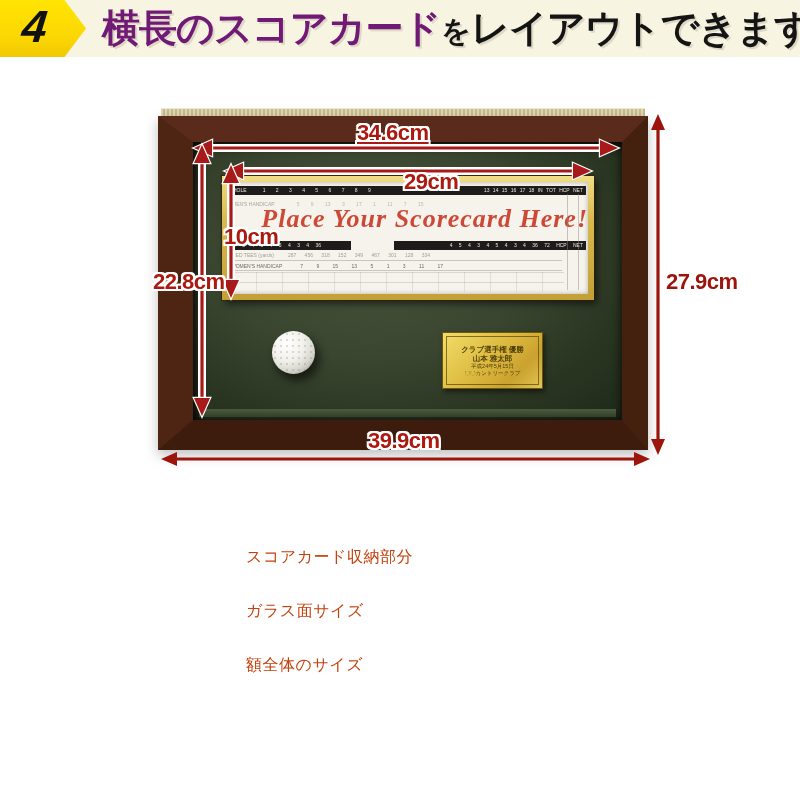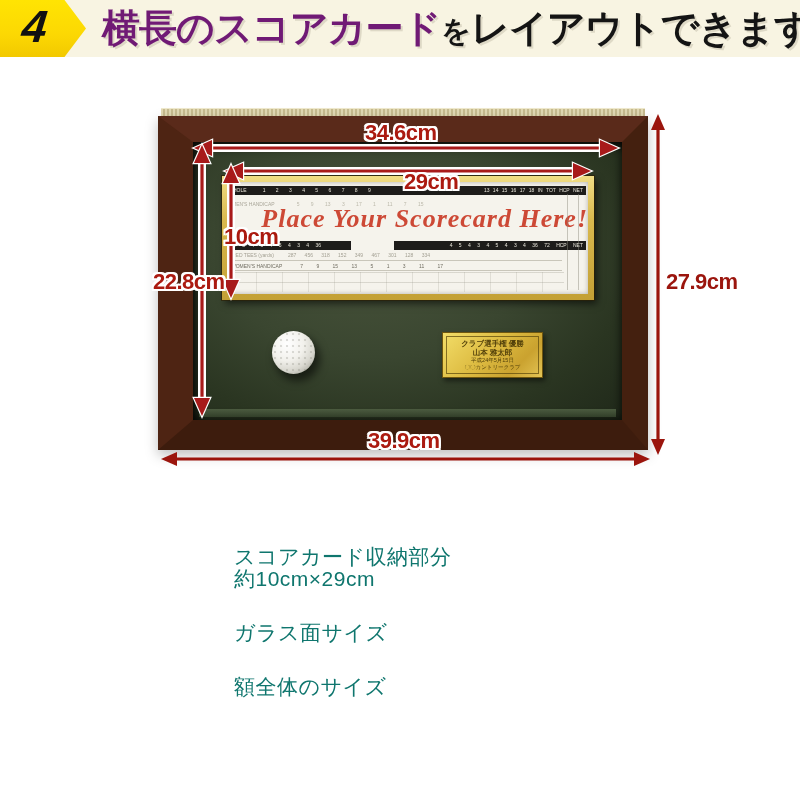--- a/index.html
+++ b/index.html
@@ -70,38 +70,38 @@
 
   
   .golf-ball{position:absolute;left:79px;top:189px;width:43px;height:43px;border-radius:50%;
     background:radial-gradient(circle at 35% 30%,#ffffff 0%,#f2f1ec 40%,#d9d8d0 65%,#a7a69c 88%,#8a897f 100%);
     box-shadow:4px 6px 9px 1px rgba(0,0,0,.55);}
   .golf-ball::after{content:"";position:absolute;inset:0;border-radius:50%;
     background-image:radial-gradient(rgba(110,110,98,.28) 1px,transparent 1.6px);
     background-size:6px 6px;opacity:.8;}
 
   
-  .name-plate{position:absolute;left:249px;top:190px;width:101px;height:46px;box-sizing:border-box;
+  .name-plate{position:absolute;left:249px;top:190px;width:101px;height:57px;box-sizing:border-box;
     background:linear-gradient(135deg,#f2dd68 0%,#ddbb41 45%,#caa22f 75%,#e3c455 100%);
     border:1px solid #6f560f;box-shadow:2px 3px 5px rgba(0,0,0,.5);}
   .plate-inner{position:absolute;inset:3px;border:1px solid rgba(96,76,14,.75);
     display:flex;flex-direction:column;align-items:center;justify-content:center;color:#52400a;}
   .plate-l1,.plate-l2{font-size:7.5px;line-height:9px;font-weight:bold;white-space:nowrap;}
   .plate-l3,.plate-l4{font-size:5.5px;line-height:7px;white-space:nowrap;}
 
   
   #arrows{position:absolute;left:0;top:0;width:800px;height:800px;pointer-events:none;z-index:5;}
   .dim-label{position:absolute;z-index:6;font-weight:bold;font-size:22px;color:#ab1a10;
     letter-spacing:-0.5px;white-space:nowrap;}
   .outlined{text-shadow:-2px -2px 0 #fff,2px -2px 0 #fff,-2px 2px 0 #fff,2px 2px 0 #fff,
     -2px 0 0 #fff,2px 0 0 #fff,0 -2px 0 #fff,0 2px 0 #fff;}
   .plain-red{color:#9b150d;}
 
   
-  .specs{position:absolute;left:234px;top:546px;color:#0f766e;font-size:21px;line-height:22px;}
+  .specs{position:absolute;left:246px;top:546px;color:#c2410c;font-size:16px;line-height:22px;}
   .spec-group{margin-bottom:32px;}
   .spec-title{letter-spacing:0.5px;}
   .spec-value{letter-spacing:0.5px;}
 </style>
 </head>
 <body>
 
 <div class="page-header">
   <div class="step-badge"></div>
   <div class="step-number">4</div>
@@ -198,31 +198,30 @@
     <polygon points="658,455 651,439 665,439" fill="#9b150d"></polygon>
   </g>
 
   <g>
     <line x1="173" y1="459" x2="638" y2="459" stroke="#9b150d" stroke-width="3.2"></line>
     <polygon points="161,459 177,452 177,466" fill="#9b150d"></polygon>
     <polygon points="650,459 634,452 634,466" fill="#9b150d"></polygon>
   </g>
 </svg>
 
-<div class="dim-label outlined" style="left:365px;top:120px;">34.6cm</div>
+<div class="dim-label outlined" style="left:357px;top:120px;text-decoration:underline;">34.6cm</div>
 <div class="dim-label outlined" style="left:376px;top:169px;margin-left:28px;">29cm</div>
 <div class="dim-label outlined" style="left:224px;top:224px;">10cm</div>
 <div class="dim-label outlined" style="left:153px;top:269px;">22.8cm</div>
 <div class="dim-label plain-red" style="left:666px;top:269px;text-align:center;">27.9cm</div>
 <div class="dim-label outlined" style="left:368px;top:428px;">39.9cm</div>
 
 <div class="specs">
   <div class="spec-group">
     <div class="spec-title">スコアカード収納部分</div>
-    <div class="spec-value">約10cm×29cm</div>
   </div>
   <div class="spec-group">
     <div class="spec-title">ガラス面サイズ</div>
   </div>
   <div class="spec-group">
     <div class="spec-title">額全体のサイズ</div>
   </div>
 </div>
 
 </body></html>

